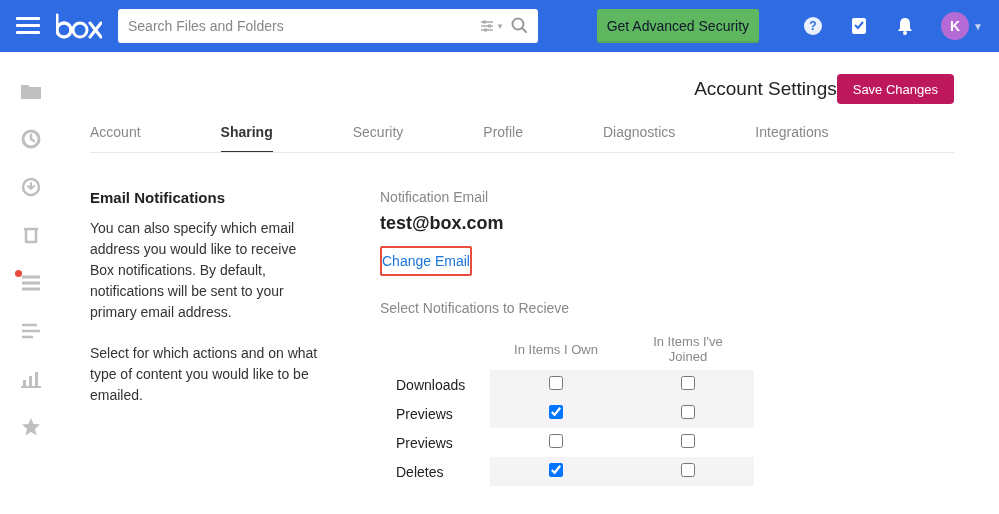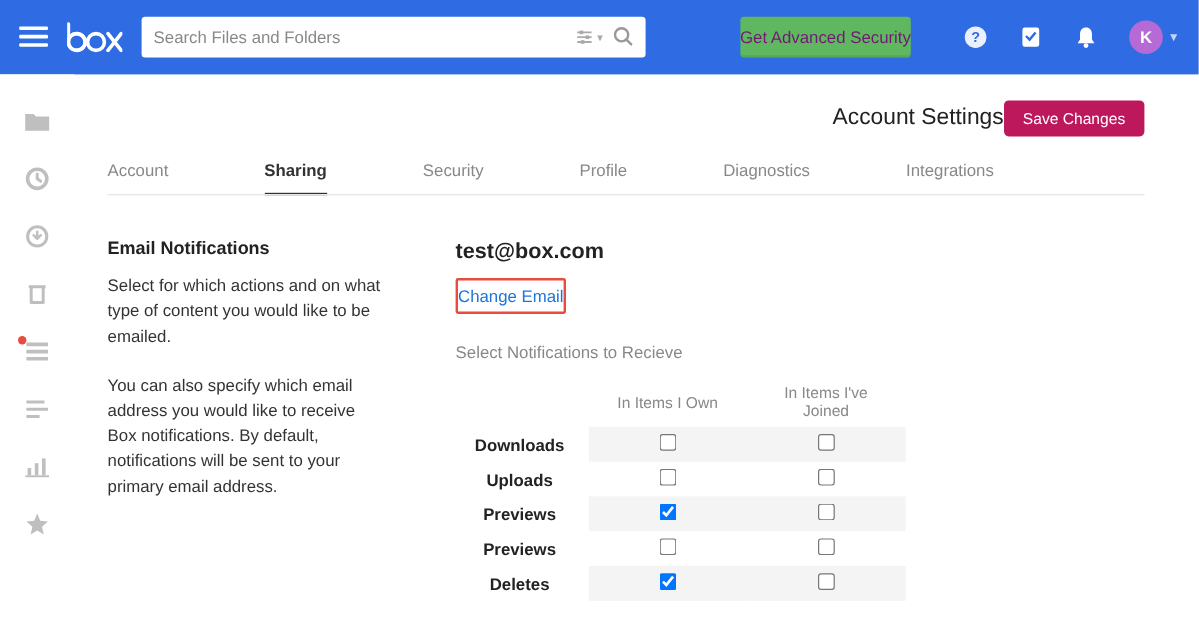--- a/index.html
+++ b/index.html
@@ -1,29 +1,29 @@
 <!DOCTYPE html>
 <html><head>
   <meta charset="utf-8">
   <style>
     * { box-sizing: border-box; margin: 0; padding: 0; }
     body { font-family: -apple-system, BlinkMacSystemFont, "Segoe UI", Helvetica, Arial, sans-serif; font-size: 14px; color: #333; background: #fff; }
     
-    .topbar { background: #2f6ce4; height: 62px; display: flex; align-items: center; padding: 0 16px; gap: 16px; }
+    .topbar { background: #2f6ce4; height: 52px; display: flex; align-items: center; padding: 0 16px; gap: 16px; }
     .hamburger { width: 24px; height: 18px; cursor: pointer; }
     .hamburger-line { background: #fff; height: 3px; border-radius: 1px; margin-bottom: 4px; }
     .logo { color: #fff; font-weight: 700; font-size: 26px; letter-spacing: -1px; }
     .logo svg { display: block; }
     .search-wrap { flex: 0 0 420px; background: #fff; border-radius: 3px; height: 34px; display: flex; align-items: center; padding: 0 10px; }
     .search-wrap input { border: none; outline: none; flex: 1; font-size: 14px; color: #555; background: transparent; }
     .search-wrap input::placeholder { color: #888; }
     .filter-icon { color: #aaa; margin-right: 6px; display:flex; align-items:center; font-size:12px; gap:2px;}
     .search-icon { color: #888; }
     .spacer { flex: 1; }
-    .cta { background: #5fb85f; color: #701a75; border: none; border-radius: 3px; height: 34px; padding: 0 0; font-size: 14px; cursor: pointer; box-shadow: inset 0 -2px rgba(0,0,0,0.08); }
+    .cta { background: #5fb85f; color: #0f172a; border: none; border-radius: 3px; height: 34px; padding: 0 10px; font-size: 14px; cursor: pointer; box-shadow: inset 0 -2px rgba(0,0,0,0.08); }
     .top-icons { display: flex; align-items: center; gap: 26px; margin-left: 28px; }
     .top-icon { color: #fff; width: 20px; height: 20px; cursor: pointer; display:flex; align-items:center; justify-content:center; }
     .avatar-wrap { display: flex; align-items: center; gap: 4px; cursor: pointer; }
     .avatar { width: 28px; height: 28px; border-radius: 50%; background: #b56ad6; color: #fff; display: flex; align-items: center; justify-content: center; font-weight: 600; font-size: 14px; }
     .caret { color: #c5d4f5; font-size: 10px; }
     
     .layout { display: flex; height: calc(100vh - 52px); min-height: 462px; }
     .rail { width: 62px; background: #fff; display: flex; flex-direction: column; align-items: center; padding-top: 28px; gap: 26px; }
     .rail-item { width: 24px; height: 22px; cursor: pointer; display:flex; align-items:center; justify-content:center; position: relative; color:#bfbfbf;}
     .rail-dot { position: absolute; top: -2px; left: -4px; width: 7px; height: 7px; border-radius: 50%; background: #e74c3c; }
@@ -47,21 +47,21 @@
     .section-right { flex: 1; }
     .field-label { font-size: 14px; color: #888; margin-bottom: 8px; }
     .field-value { font-size: 18px; font-weight: 700; color: #222; margin-bottom: 12px; }
     .change-link { display: inline-block; color: #1a74db; font-size: 14px; cursor: pointer; border: 2px solid #e74c3c; padding: 5px 0; border-radius: 2px; margin-bottom: 24px; }
     
     .subhead { font-size: 14px; color: #888; margin-bottom: 12px; }
     .notif-table { border-collapse: collapse; }
     .notif-table th { font-weight: 400; color: #888; font-size: 13px; padding: 6px 16px; text-align: center; text-decoration: underline; }
     .notif-table th:first-child { text-align: right; }
     .notif-table td { padding: 6px 16px; text-align: center; }
-    .notif-table td:first-child { text-align: center; font-weight: 700; color: #222; font-size: 14px; width: 110px; padding-right: 20px; }
+    .notif-table td:first-child { text-align: left; font-weight: 400; color: #222; font-size: 14px; width: 110px; padding-right: 20px; }
     .notif-table tr.shade td { background: #f4f4f4; }
     .notif-table tr.shade td:first-child { background: transparent; }
     .check-wrap { display: inline-flex; width: 100px; justify-content: center; }
     input[type=checkbox] { width: 14px; height: 14px; cursor: pointer; }
   </style>
 </head>
 <body>
 
 <div class="topbar">
   <div class="hamburger">
@@ -190,24 +190,25 @@
       <div class="tab active">Sharing</div>
       <div class="tab">Security</div>
       <div class="tab">Profile</div>
       <div class="tab">Diagnostics</div>
       <div class="tab">Integrations</div>
     </div>
 
     <div class="section">
       <div class="section-left">
         <div class="section-title">Email Notifications</div>
+        <p class="section-desc">You can also specify which email address you would like to receive Box notifications. By default, notifications will be sent to your primary email address.</p>
         <p class="section-desc">Select for which actions and on what type of content you would like to be emailed.</p>
-        <p class="section-desc">You can also specify which email address you would like to receive Box notifications. By default, notifications will be sent to your primary email address.</p>
       </div>
       <div class="section-right">
+        <div class="field-label">Notification Email</div>
         <div class="field-value">test@box.com</div>
         <a class="change-link">Change Email</a>
         
         <div class="subhead">Select Notifications to Recieve</div>
         
         <table class="notif-table">
           <tbody>
               <tr>
             <th></th>
             <th><div class="check-wrap">In Items I Own</div></th>
@@ -215,29 +216,20 @@
           </tr>
           <tr class="shade">
             <td>Downloads</td>
             <td><div class="check-wrap">
                     <input type="checkbox" style="">
                   </div></td>
             <td><div class="check-wrap">
                     <input type="checkbox" style="">
                   </div></td>
           </tr>
-          <tr>
-            <td>Uploads</td>
-            <td><div class="check-wrap">
-                    <input type="checkbox" style="">
-                  </div></td>
-            <td><div class="check-wrap">
-                    <input type="checkbox" style="">
-                  </div></td>
-          </tr>
           <tr class="shade">
             <td>Previews</td>
             <td><div class="check-wrap">
                     <input type="checkbox" checked="" style="">
                   </div></td>
             <td><div class="check-wrap">
                     <input type="checkbox" style="">
                   </div></td>
           </tr>
           <tr>

